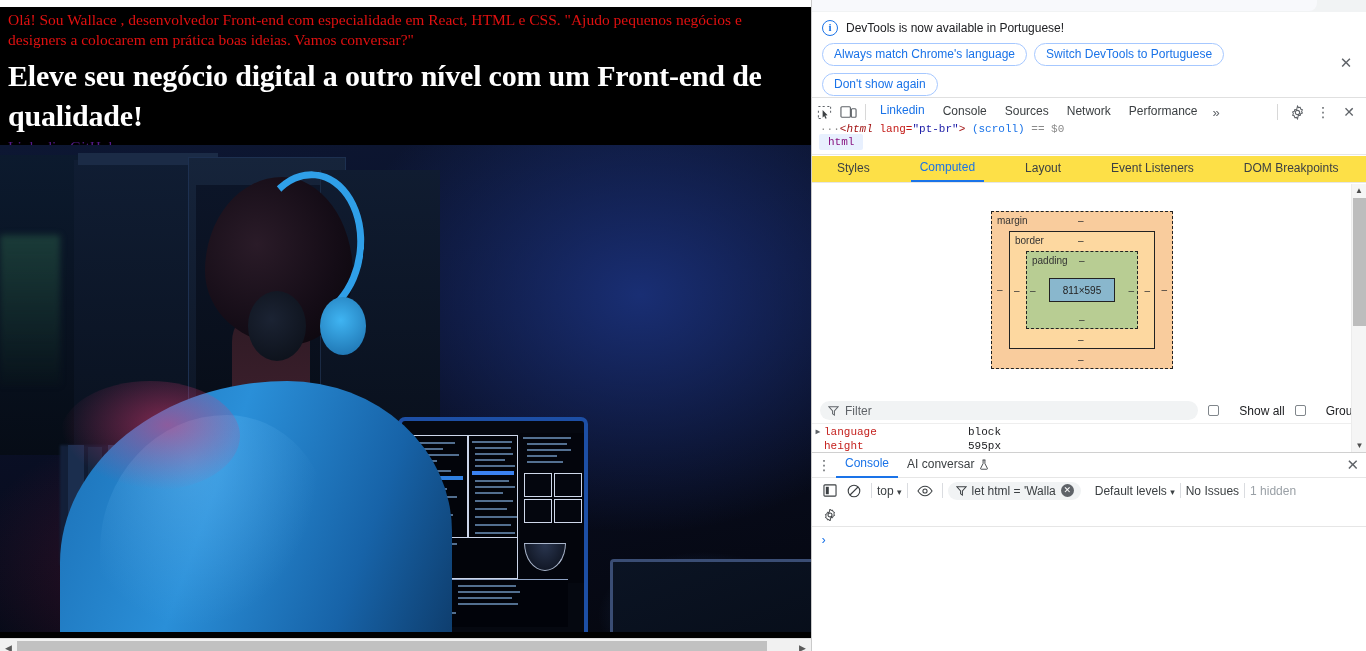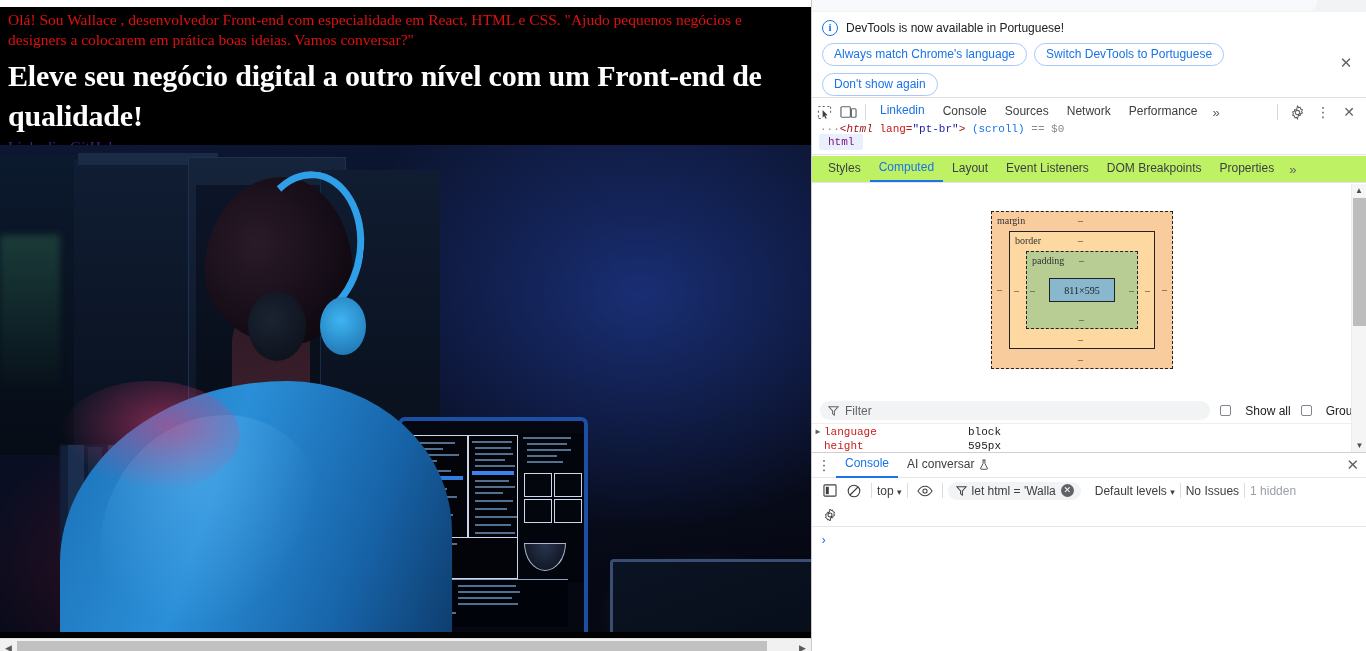--- a/index.html
+++ b/index.html
@@ -222,31 +222,32 @@
     background: #fff; border-bottom: 1px solid #e6e6e6; display:flex; align-items:flex-start;
   }
   #crumb-html {
     font-family: "Liberation Mono", monospace; font-size: 11px; color: #881280;
     background: #e8f0fe; padding: 2px 9px; margin-left: 7px; border-radius: 2px;
   }
 
   
   #sidebar-tabs {
     position: absolute; left: 0; top: 156px; width: 555px; height: 27px;
-    background: #bef264; display: flex; align-items: center; border-bottom: 1px solid #e6e6e6;
-    padding-left: 7px;
+    background: #fde047; display: flex; align-items: center; border-bottom: 1px solid #e6e6e6;
+    padding-left: 16px;
+    gap: 32px;
   }
 
   
   #computed-pane {
     position: absolute; left: 0; top: 184px; width: 555px; height: 268px;
     background: #fff; overflow: hidden;
   }
   #boxmodel-wrap { position:absolute; left:0; top:0; width:540px; height:212px; display:flex; align-items:center; justify-content:center;}
-  .bm { position: relative; font-family: Liberation Serif, serif; font-size: 10px; color: #333; }
+  .bm { position: relative; font-family: Liberation Sans, sans-serif; font-size: 10px; color: #333; }
   #bm-margin {
     width: 182px; height: 158px; border: 1px dashed #222; background: #f9cc9d;
     display:flex; align-items:center; justify-content:center;
   }
   #bm-border {
     width: 146px; height: 118px; border: 1px solid #222; background: #fdd8a0;
     display:flex; align-items:center; justify-content:center;
   }
   #bm-padding {
     width: 112px; height: 78px; border: 1px dashed #222; background: #b8cd93;
@@ -264,21 +265,21 @@
   #cp-filter-row {
     position: absolute; left: 0; top: 214px; width: 555px; height: 26px;
     display:flex; align-items:center; padding: 0 8px; background:#fff;
     border-bottom: 1px solid #eee;
   }
   #cp-filter-input {
     flex: 1 1 auto; height: 19px; background:#f1f3f4; border-radius:10px;
     display:flex; align-items:center; padding: 0 8px; gap:6px; color:#5f6368; font-size:12px;
   }
   .cbx { width:11px; height:11px; border:1px solid #80868b; border-radius:2px; display:inline-block; flex:0 0 auto;}
-  .cbx-lbl { display:flex; align-items:center; gap:14px; margin-left:10px; font-size:12px; color:#202124; }
+  .cbx-lbl { display:flex; align-items:center; gap:20px; margin-left:10px; font-size:12px; color:#202124; }
 
   #cp-rows {
     position: absolute; left: 0; top: 241px; width: 540px; height: 27px;
     font-family: "Liberation Mono", monospace; font-size: 11px; overflow:hidden;
   }
   .cp-row { display:flex; height: 14px; line-height: 14px; align-items:center; }
   .cp-arrow { width: 12px; font-size: 8px; color:#5f6368; text-align:center; flex:0 0 auto;}
   .cp-key { color: #c5221f; width: 144px; flex:0 0 auto;}
   .cp-val { color: #202124; }
 

